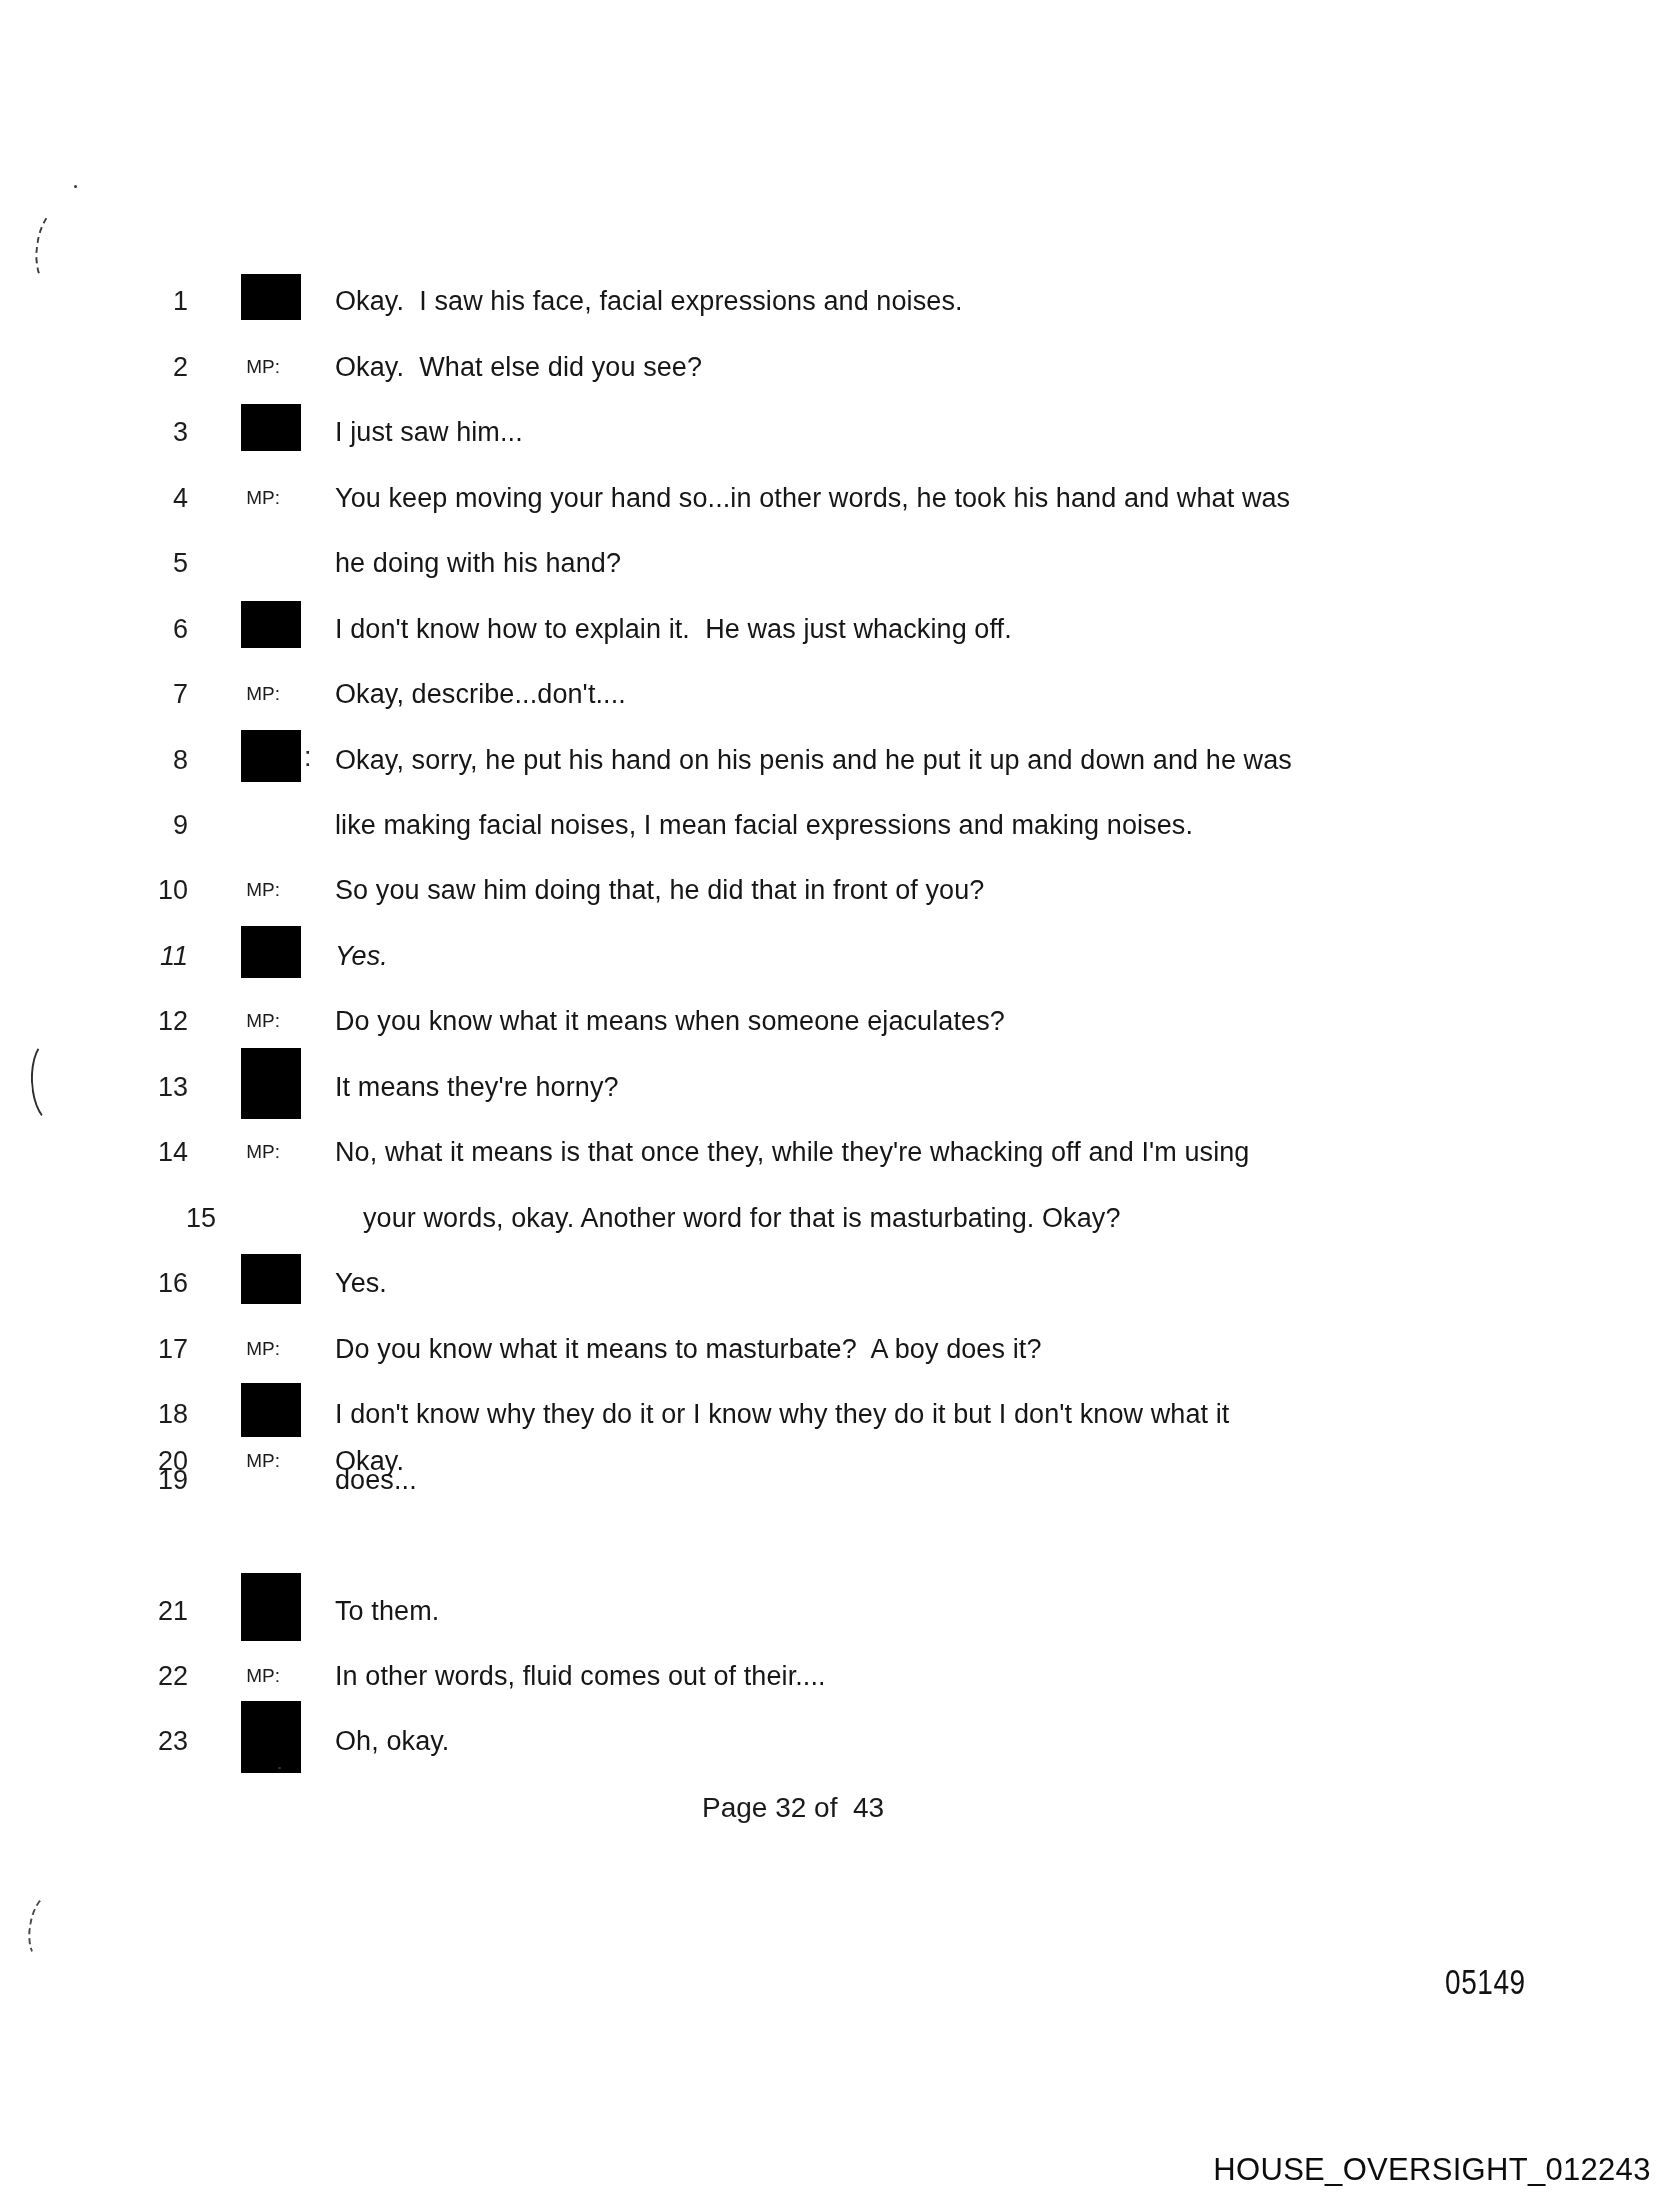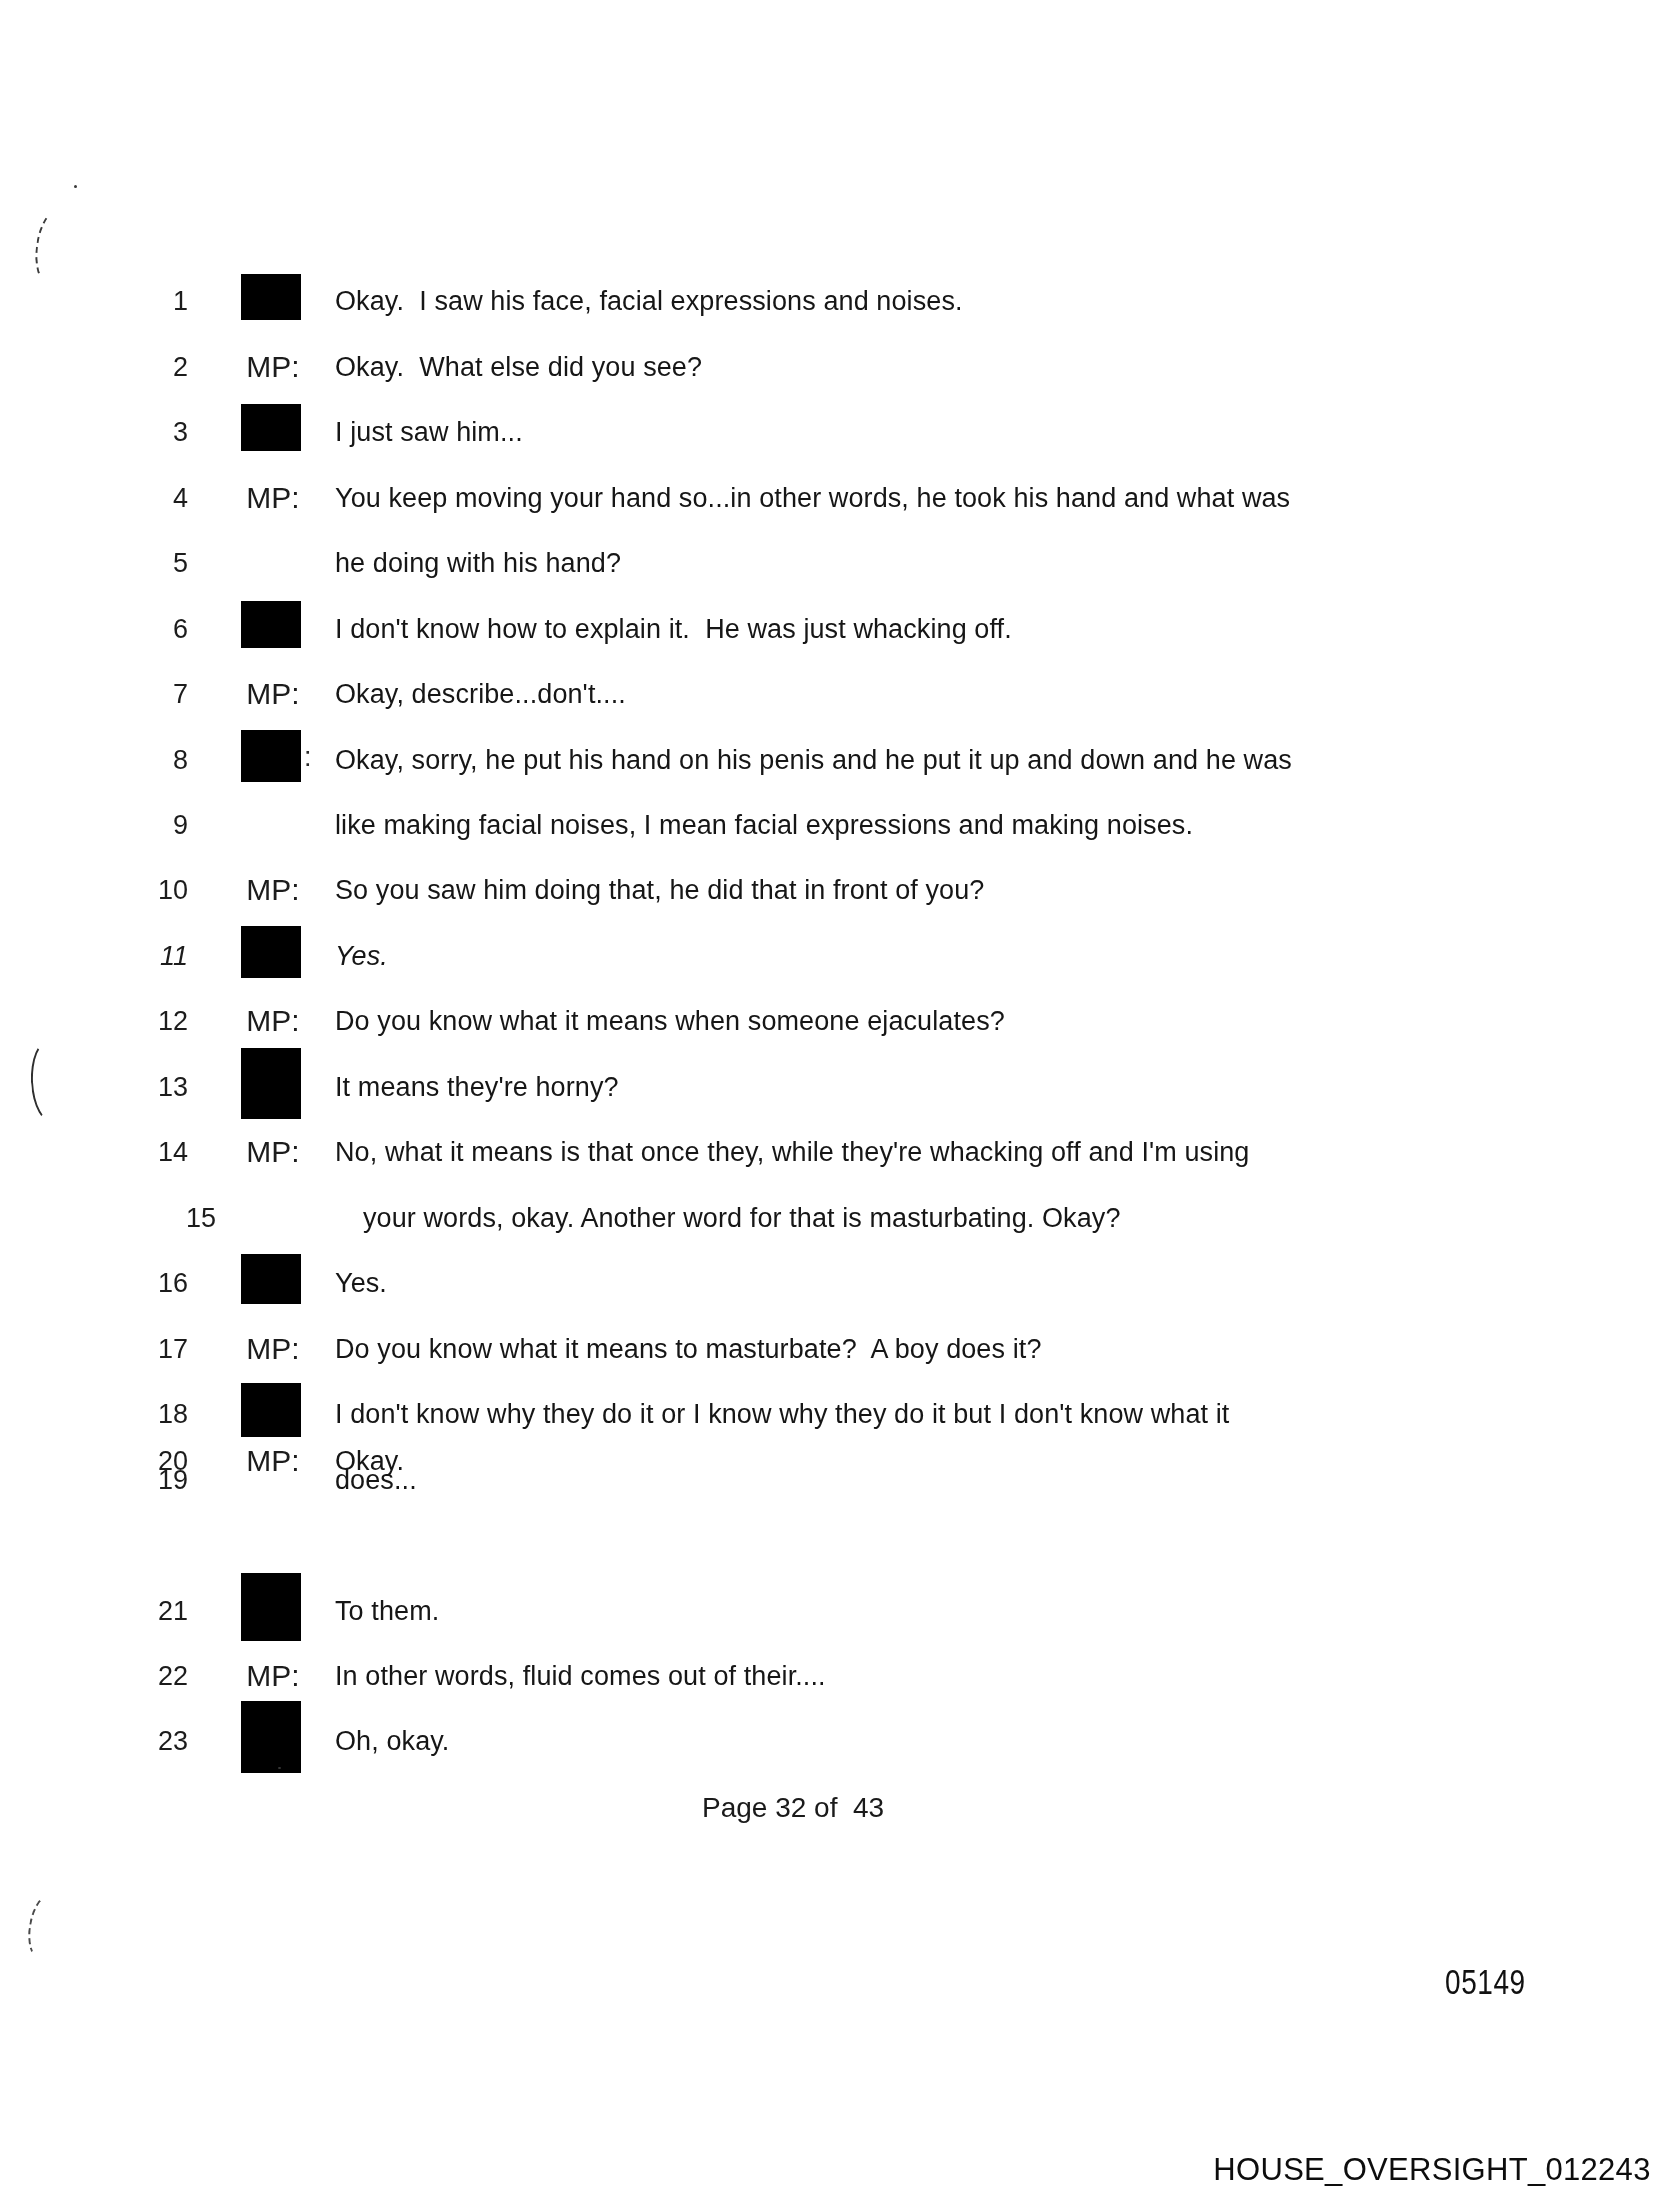--- a/index.html
+++ b/index.html
@@ -34,21 +34,21 @@
     left: 241px;
     top: 0;
     width: 98px;
     height: 100%;
   }
   .mp-label {
     position: absolute;
     left: 5.2px;
     top: 50%;
     transform: translateY(-50%);
-    font-size: 30px;
+    font-size: 19px;
     color: #1c1c1c;
     white-space: pre;
   }
   .redaction {
     position: absolute;
     left: 0;
     width: 60px;
     background: #000000;
     display: block;
   }

